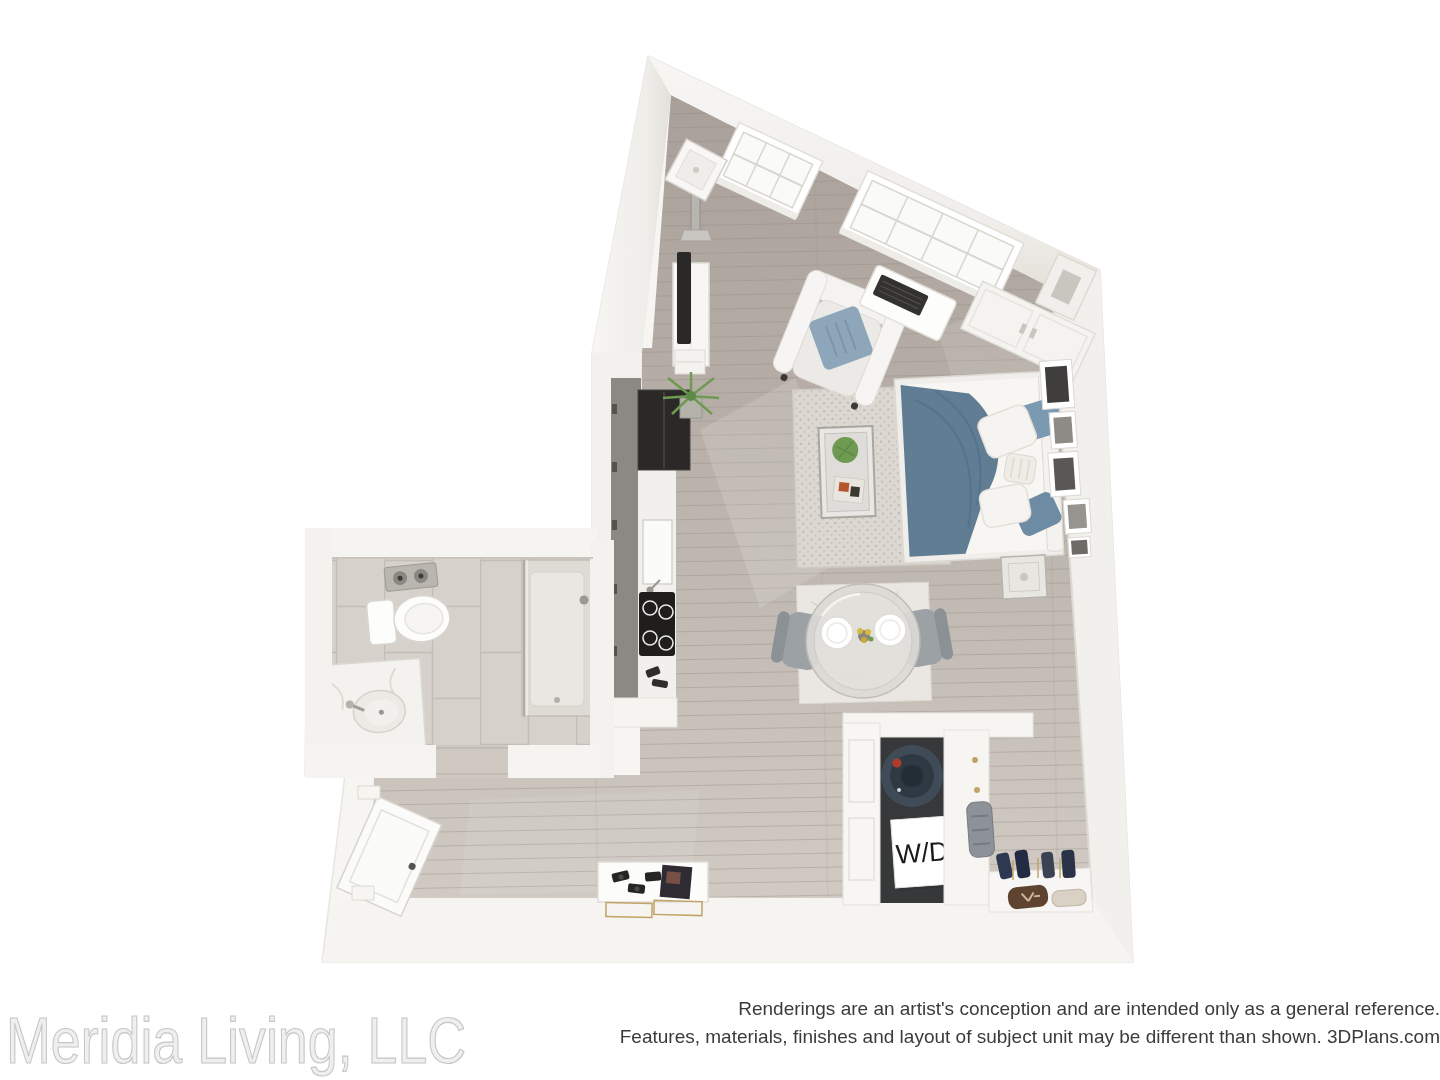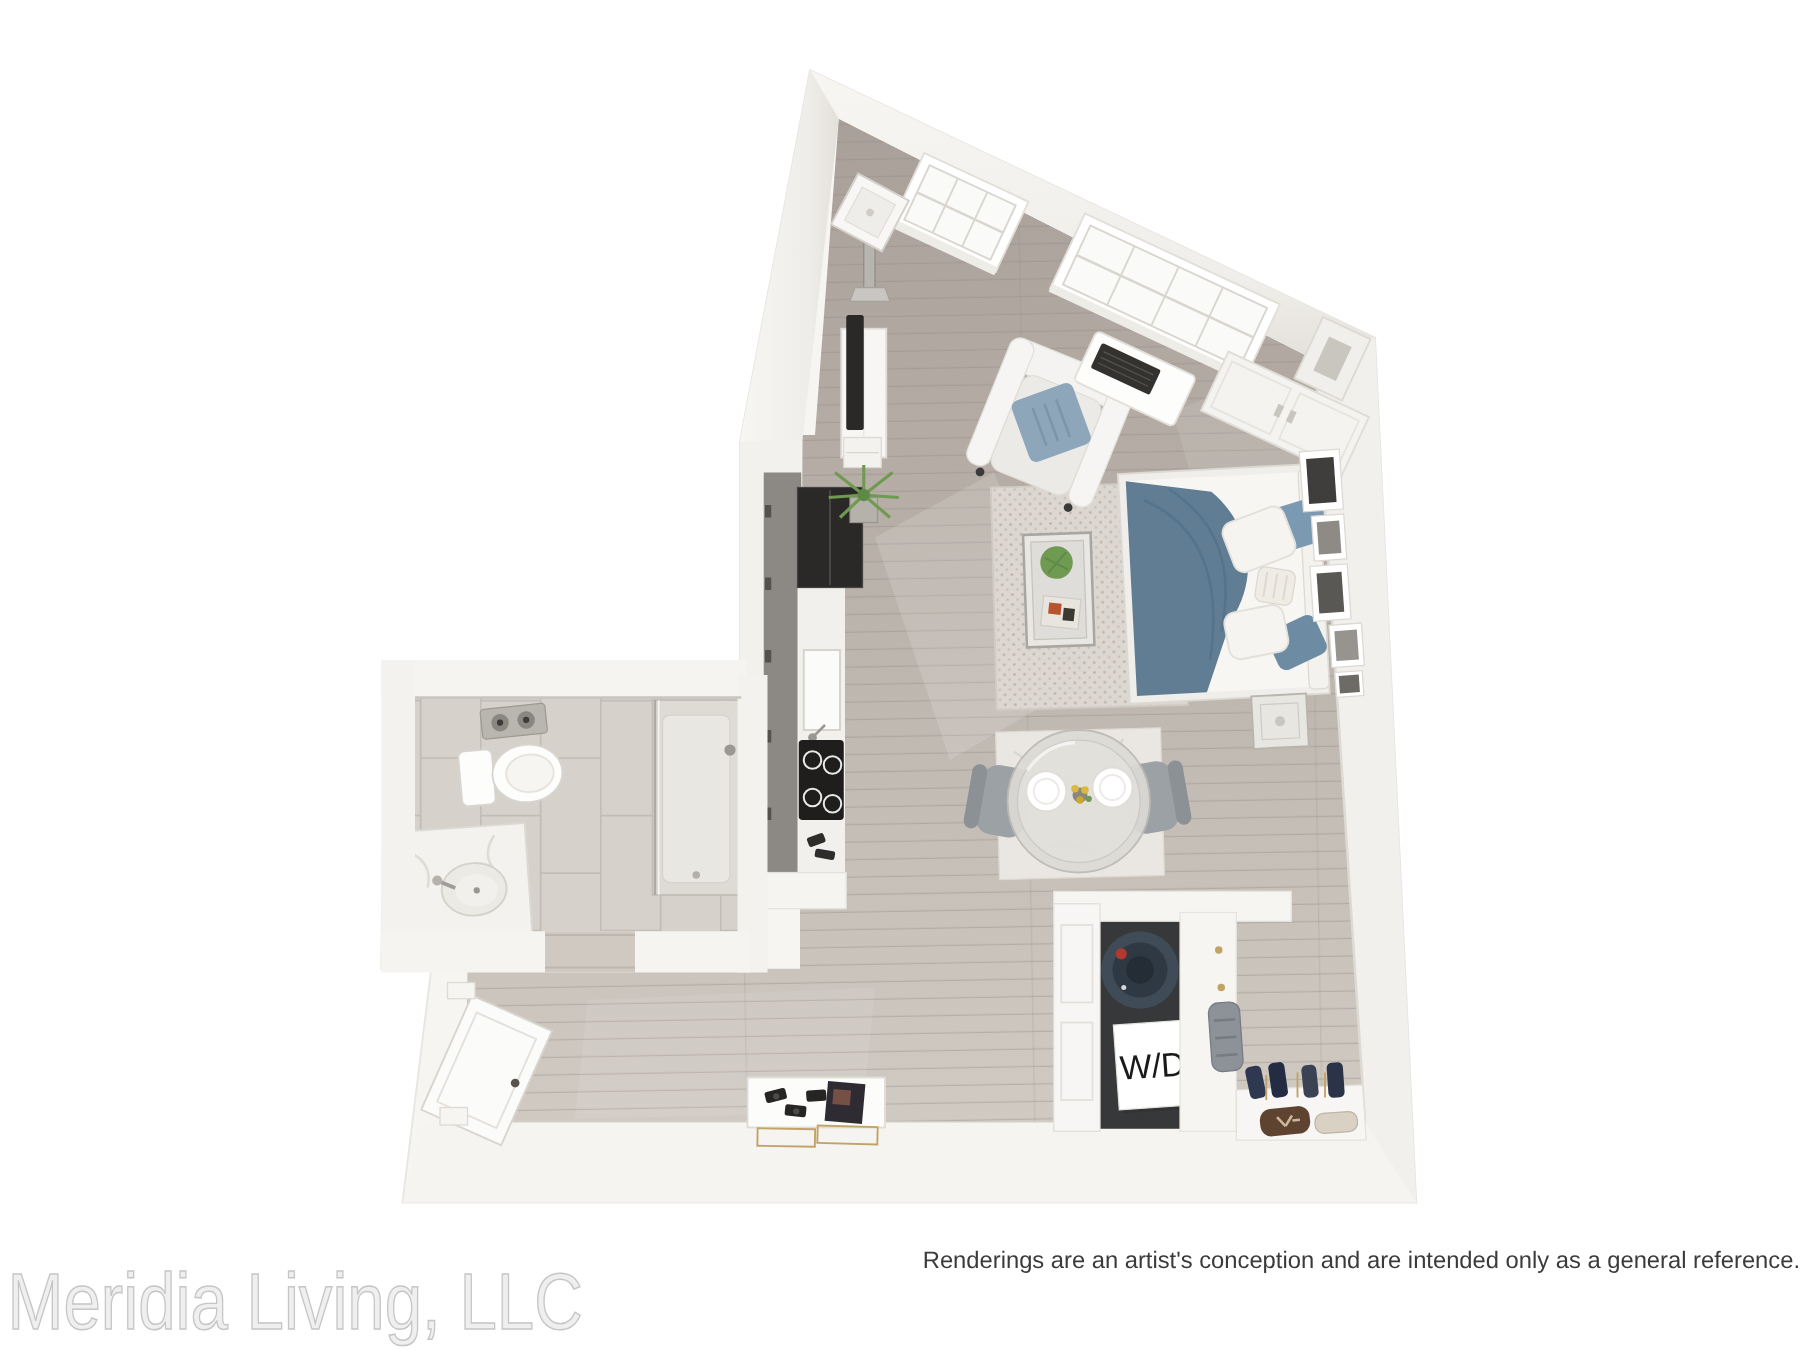--- a/index.html
+++ b/index.html
@@ -430,17 +430,18 @@
         <path d="M972 816 h17 M972 830 h17 M972 844 h17" stroke="#767b81" stroke-width="2"></path>
       </g>
       <circle cx="975" cy="760" r="3" fill="#c2a366"></circle>
       <circle cx="977" cy="790" r="3" fill="#c2a366"></circle>
     </g>
   </g>
 </svg>
 
 <div class="disclaimer">
   <div>Renderings are an artist's conception and are intended only as a general reference.</div>
+  <div>Features, materials, finishes and layout of subject unit may be different than shown. 3DPlans.com</div>
 </div>
 
 <div class="watermark">Meridia Living, LLC</div>
 
 </div>
 
 </body></html>

